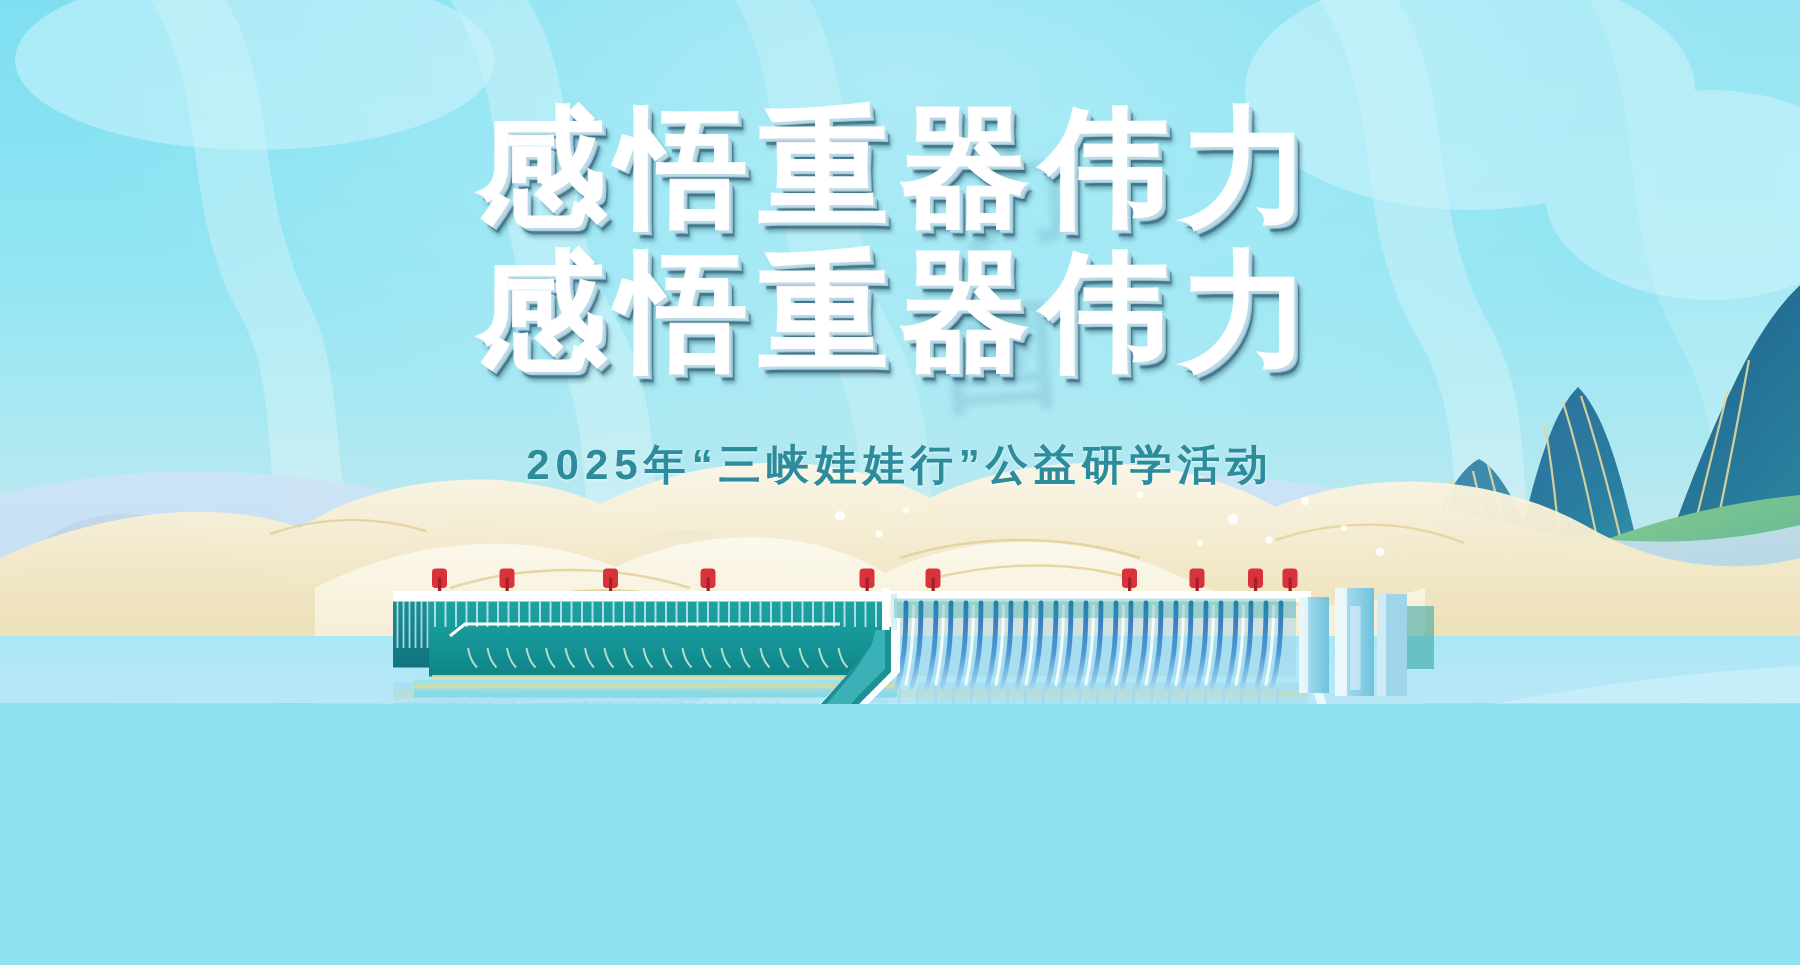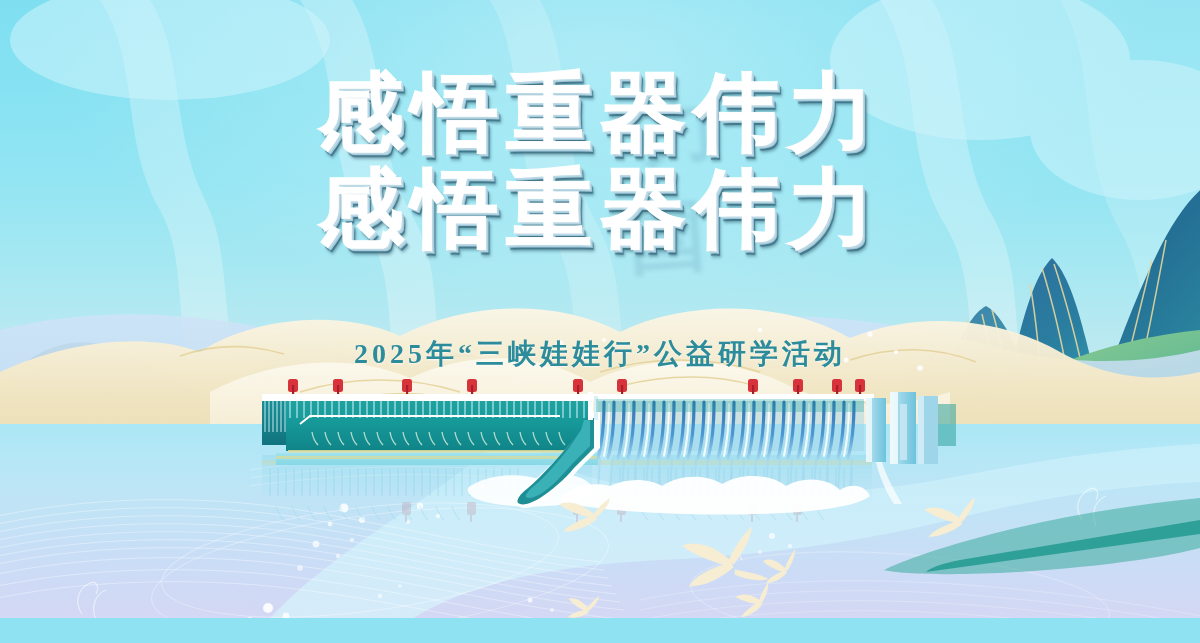--- a/index.html
+++ b/index.html
@@ -1,21 +1,21 @@
 <!DOCTYPE html>
 <html><head>
 <meta charset="utf-8">
 <style>
   * { margin:0; padding:0; box-sizing:border-box; }
   html,body { width:1200px; height:643px; overflow:hidden; background:#8fe2f2; }
   body { font-family:"Liberation Sans", sans-serif; }
 
   #poster {
     position:relative;
-    width:1200px; height:618px;
+    width:1200px; height:469px;
     overflow:hidden;
   }
 
   .layer { position:absolute; left:0; top:0; width:1200px; height:643px; }
 
   
   .sky {
     background:
       radial-gradient(ellipse 900px 420px at 50% 8%,  rgba(255,255,255,.34) 0%, rgba(255,255,255,0) 62%),
       linear-gradient(180deg,
@@ -47,27 +47,26 @@
        3px 3px 0 #9ec6d8,
        4px 5px 1px rgba(26,74,96,.55),
        5px 7px 3px rgba(20,60,80,.35);
     -webkit-text-stroke:1px rgba(255,255,255,.9);
   }
   .tline.second { margin-top:4px; }
 
   .subtitle {
     position:absolute; left:0; top:291px; width:1200px;
     text-align:center; z-index:40;
-    font-family:Liberation Serif, serif;
+    font-family:Liberation Sans, sans-serif;
     font-weight:700;
     font-size:28px;
     letter-spacing:4px;
     color:#2d8c9b;
     text-shadow:0 1px 2px rgba(255,255,255,.65);
-    margin-top:44px;
   }
 
   
   .ghost {
     position:absolute; z-index:12;
     font-family:"Liberation Serif", serif;
     font-weight:700;
     color:rgba(62,120,150,.16);
     filter:blur(2.2px);
     font-size:78px;

